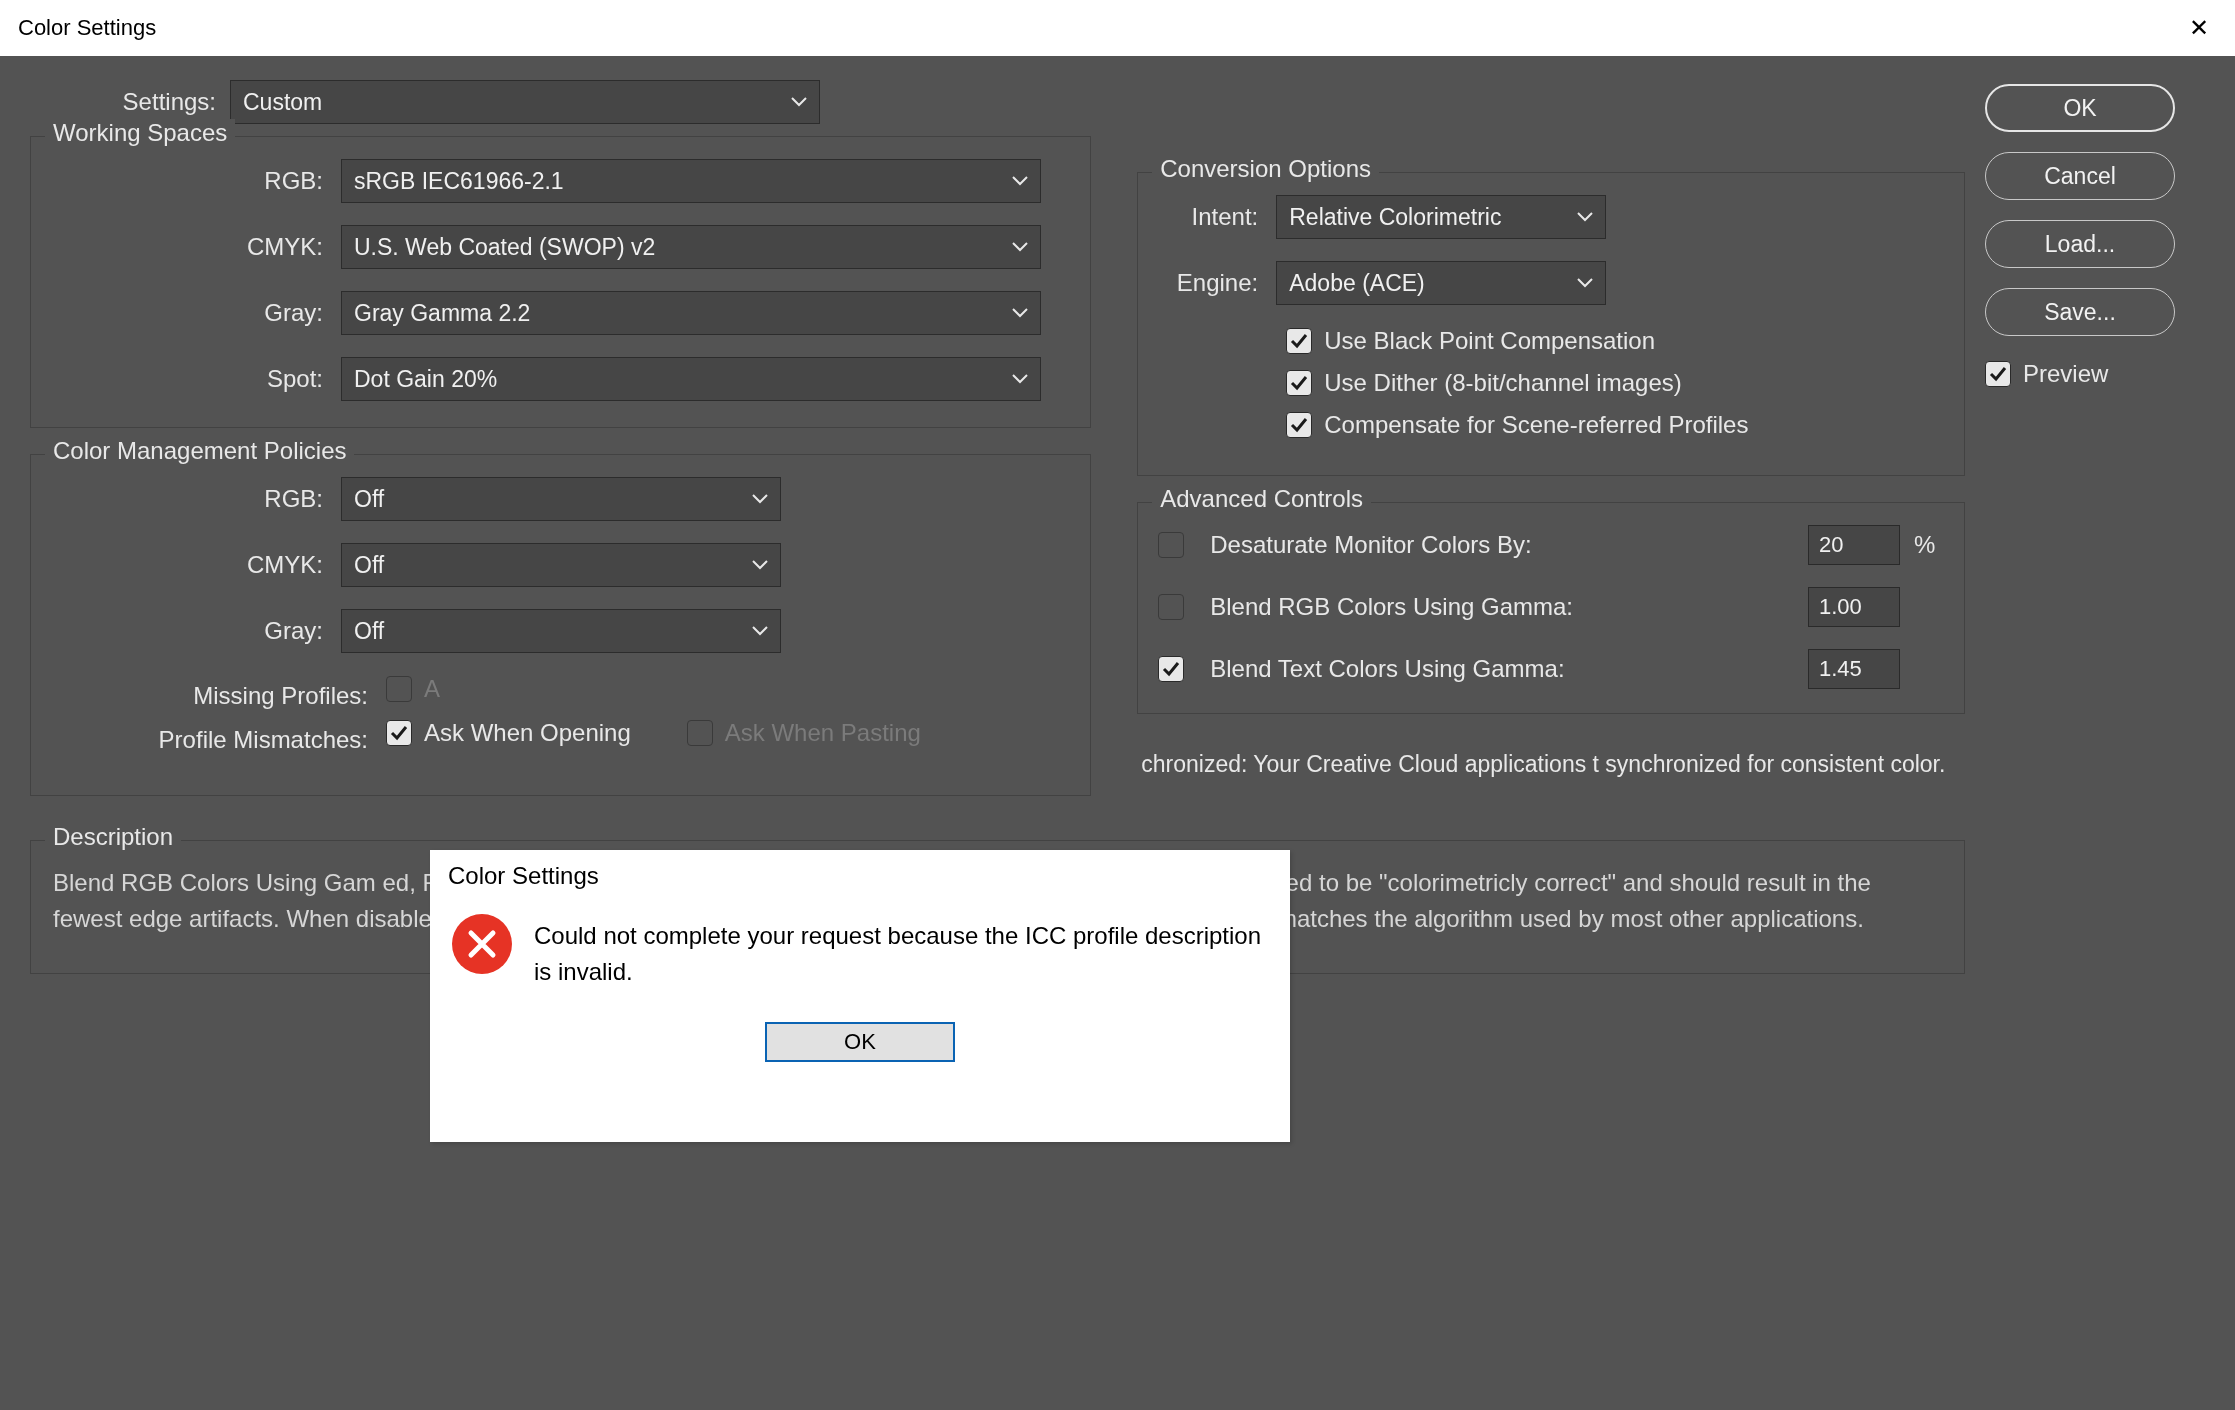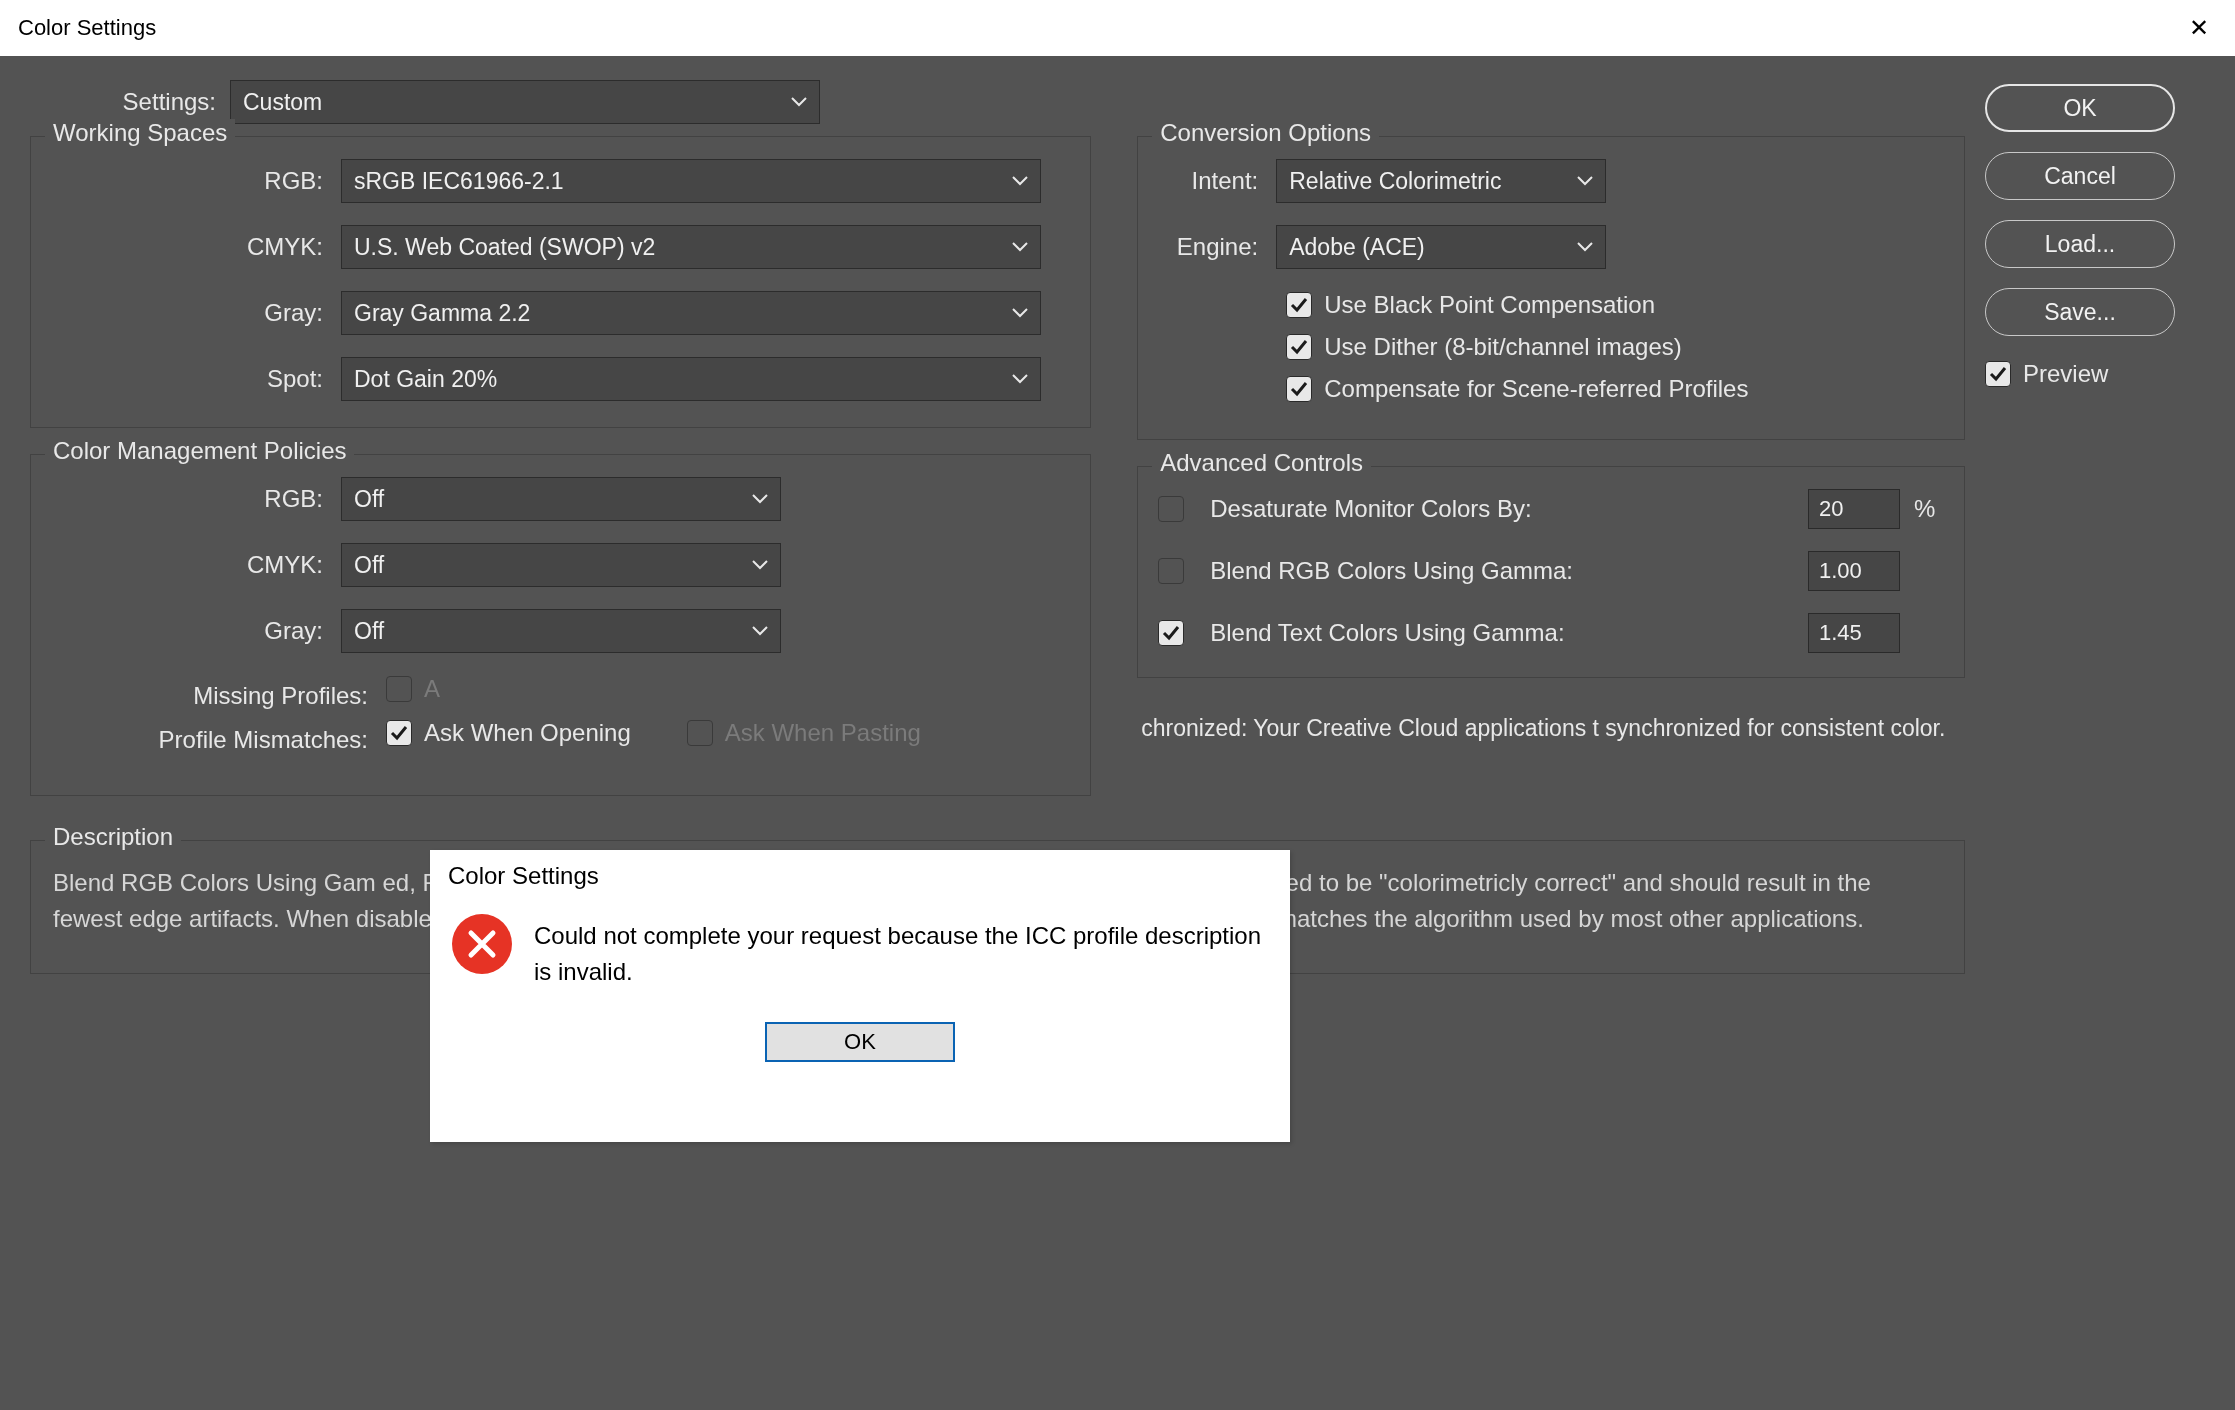--- a/index.html
+++ b/index.html
@@ -91,20 +91,21 @@
     top: -18px;
     left: 14px;
     background: #535353;
     padding: 0 8px;
     color: #e8e8e8;
     font-size: 24px;
   }
   .two-col {
     display: flex;
     gap: 46px;
+    align-items: center;
   }
   .col { flex: 1; }
   .col.left-sub { max-width: 1070px; }
   .col.right-sub { flex: 0.78; }
   
   .frow {
     display: flex;
     align-items: center;
     margin-bottom: 22px;
     font-size: 24px;

